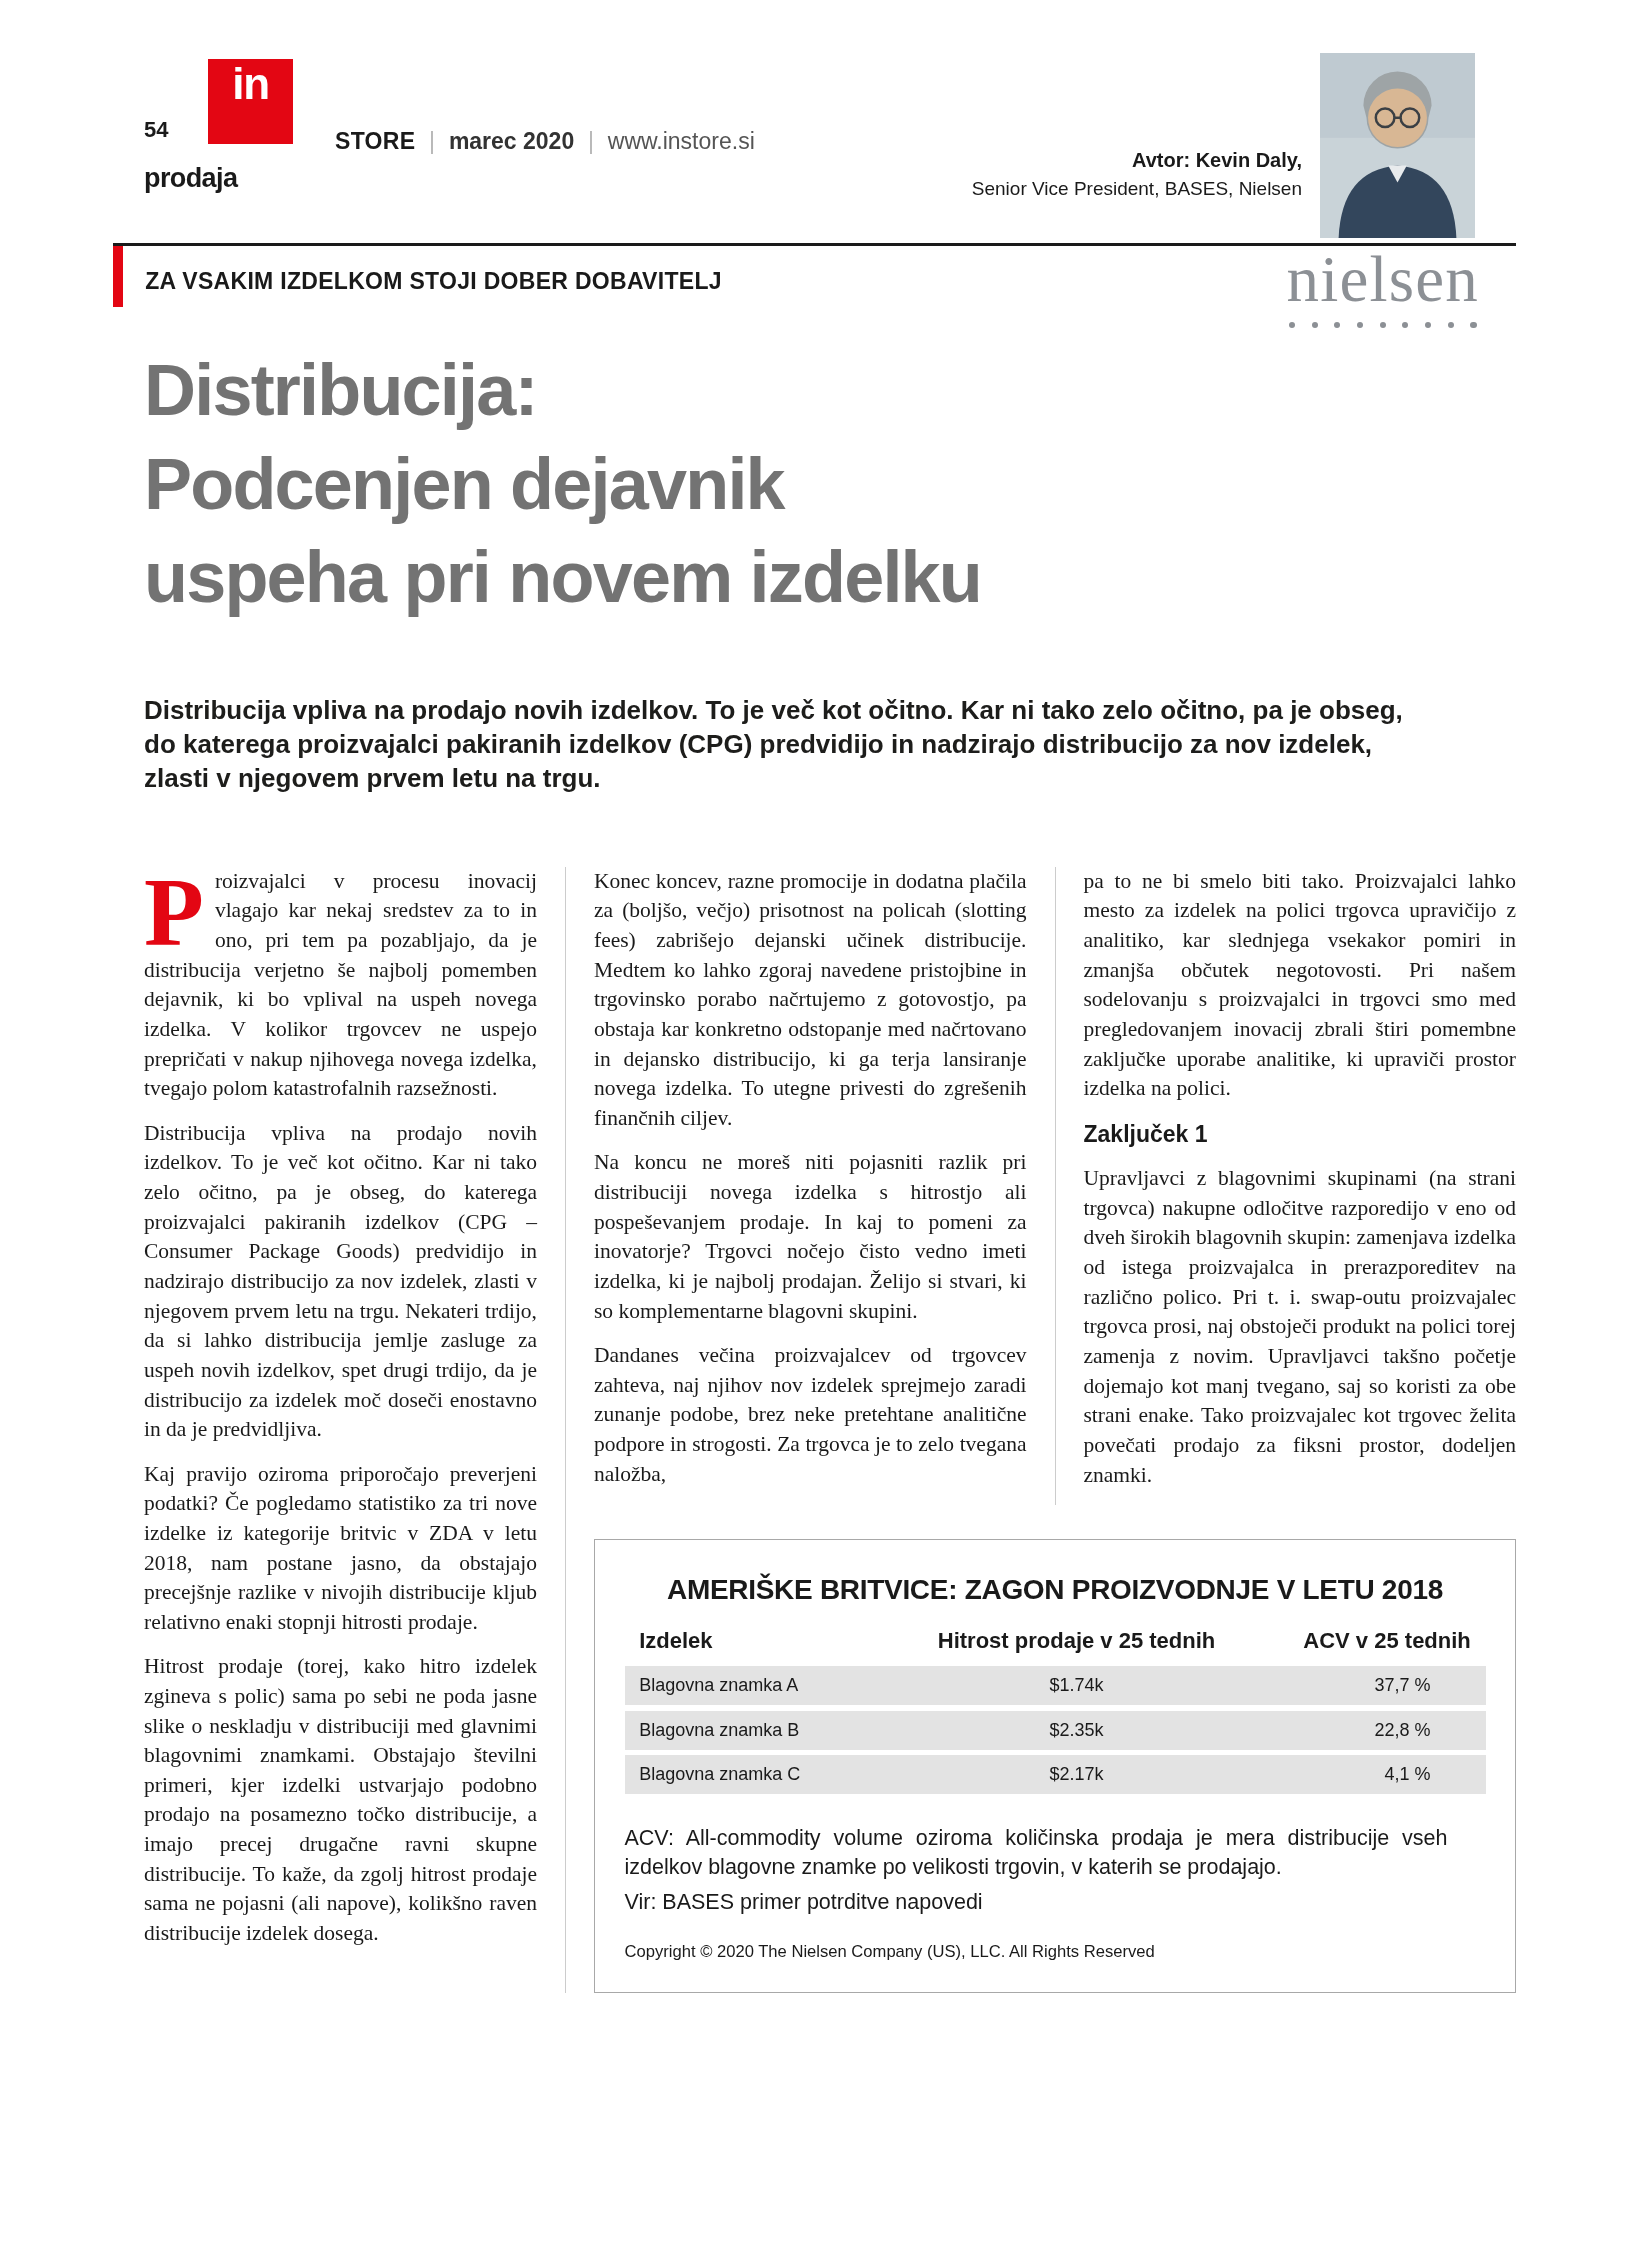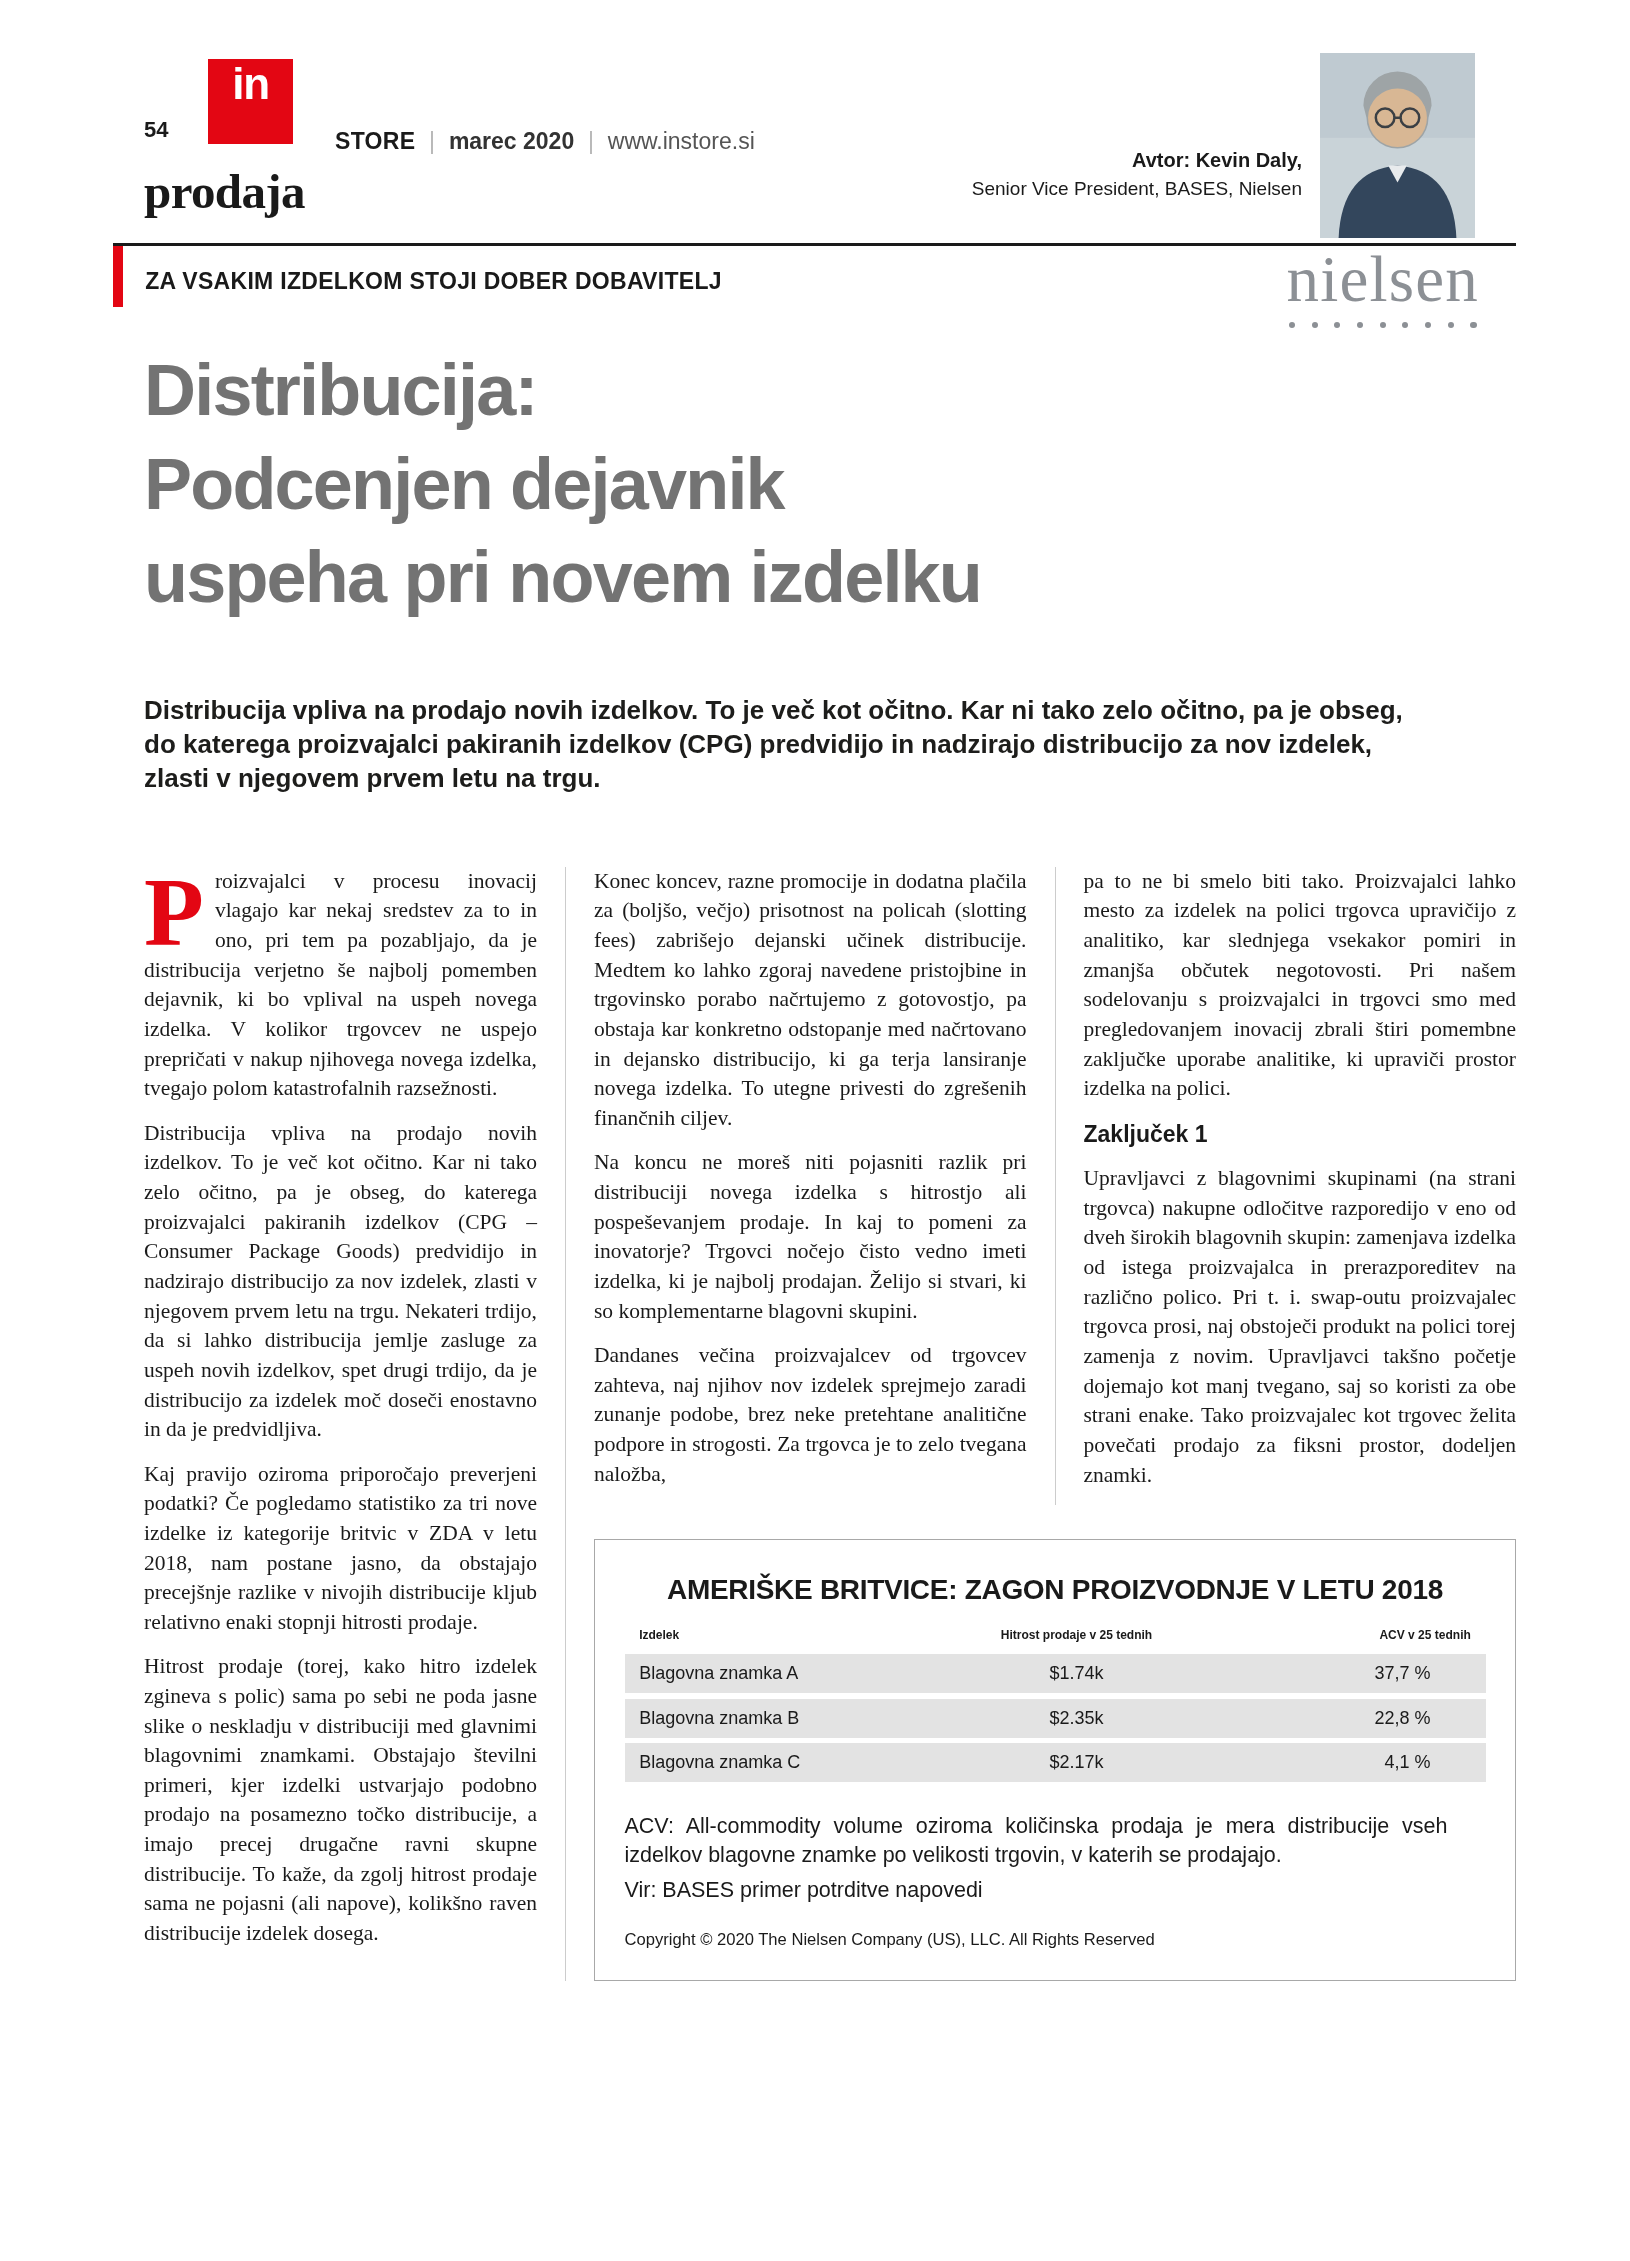--- a/index.html
+++ b/index.html
@@ -16,21 +16,21 @@
   .logo-box {
     position:absolute; left:64px; top:9.8px; width:85px; height:85px;
     background:#e30613; display:flex; align-items:flex-start; justify-content:center;
   }
   .logo-box span { color:#fff; font-weight:800; font-size:44px; letter-spacing:-1.2px; }
   .logo-text { position:absolute; left:167px; top:79px; font-size:23px; white-space:nowrap; }
   .logo-text .store { font-weight:800; color:#1a1a1a; letter-spacing:0.3px;margin-left:24px; }
   .logo-text .sep { color:#b5b5b5; font-weight:400; padding:0 7.4px; }
   .logo-text .issue { font-weight:700; color:#333; }
   .logo-text .site { font-weight:400; color:#555; }
-  .section-title { position:absolute; left:0; top:114px; font-size:49px; font-weight:800; letter-spacing:-0.6px;font-family:Liberation Serif, serif; }
+  .section-title { position:absolute; left:0; top:114px; font-size:27px; font-weight:800; letter-spacing:-0.6px; }
   .author-block { position:absolute; right:214px; top:97px; text-align:right; line-height:1.45; }
   .author-name { font-size:20px; font-weight:800; }
   .author-title { font-size:19px; font-weight:400; }
   .photo { position:absolute; left:1176px; top:3.7px; width:155px; height:185px; overflow:hidden; background:#c7d1d6; }
   .photo svg { width:100%; height:100%; display:block; }
   .rule { position:absolute; left:-31px; top:194px; width:1403px; height:3.1px; background:#1a1a1a; }
   .red-bar { position:absolute; left:-31px; top:197px; width:9.8px; height:61px; background:#e30613; }
   .kicker { position:absolute; left:1.2px; top:219px; font-size:23px; font-weight:800; letter-spacing:0.3px; }
   .nielsen-wrap { position:absolute; right:37px; top:198px; text-align:center; }
   .nielsen-word { font-family:"Liberation Serif", serif; font-size:65px; line-height:1; color:#8c9095; letter-spacing:1.2px; }
@@ -67,21 +67,21 @@
     margin:17px 0 16px;
   }
 
   
   .table-box {
     margin-top:34px; border:1.8px solid #a8a8a8; padding:34px 29.5px 29.5px;
     font-family:"Liberation Sans", sans-serif;
   }
   .box-title { text-align:center; font-size:28px; font-weight:800; margin-bottom:22px; letter-spacing:-0.3px; }
   .tbl-header, .tbl-row { display:grid; grid-template-columns:33% 39% 28%; align-items:center; }
-  .tbl-header { font-size:12px; font-weight:700; padding-bottom:12.3px; }
+  .tbl-header { font-size:22px; font-weight:700; padding-bottom:12.3px; }
   .tbl-row { background:#e3e3e3; height:39px; font-size:18px; margin-bottom:5.5px; }
   .c1 { padding-left:14.7px; text-align:left; }
   .c2 { text-align:center; }
   .c3 { text-align:right; padding-right:14.7px; }
   .tbl-row .c3 { padding-right:55px; }
   .tbl-notes { margin-top:29.5px; font-size:16.6px; line-height:1.4; color:#1a1a1a; }
   .tbl-notes p { margin-bottom:4.9px; max-width:823px; }
   .copyright { margin-top:24.6px; font-size:16.6px; }
 </style>
 </head>

